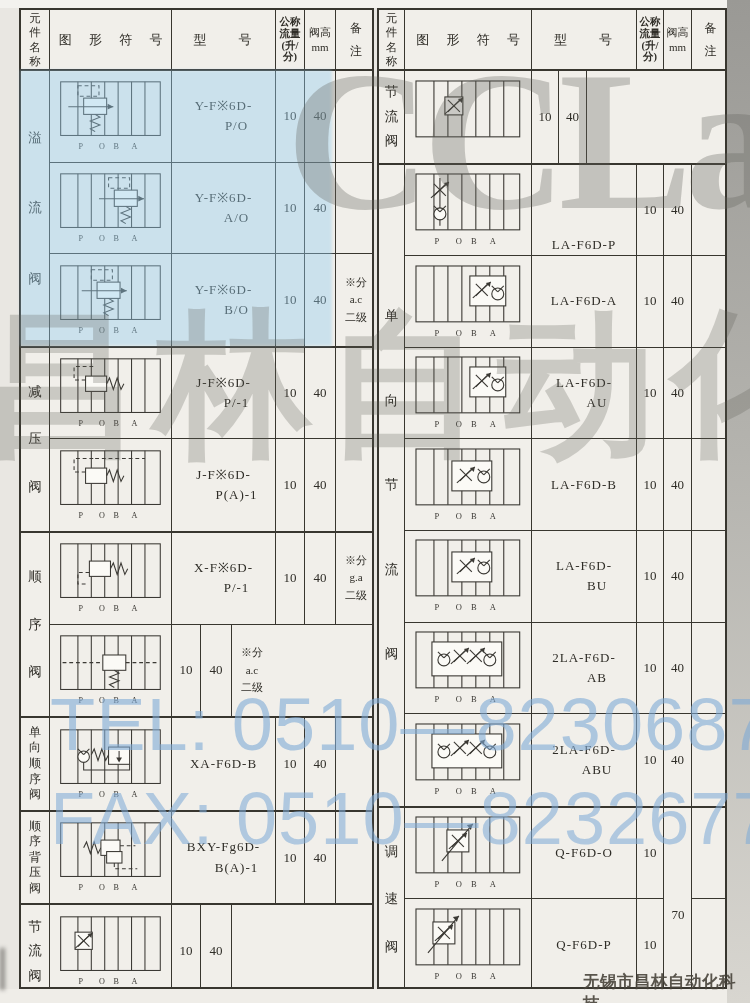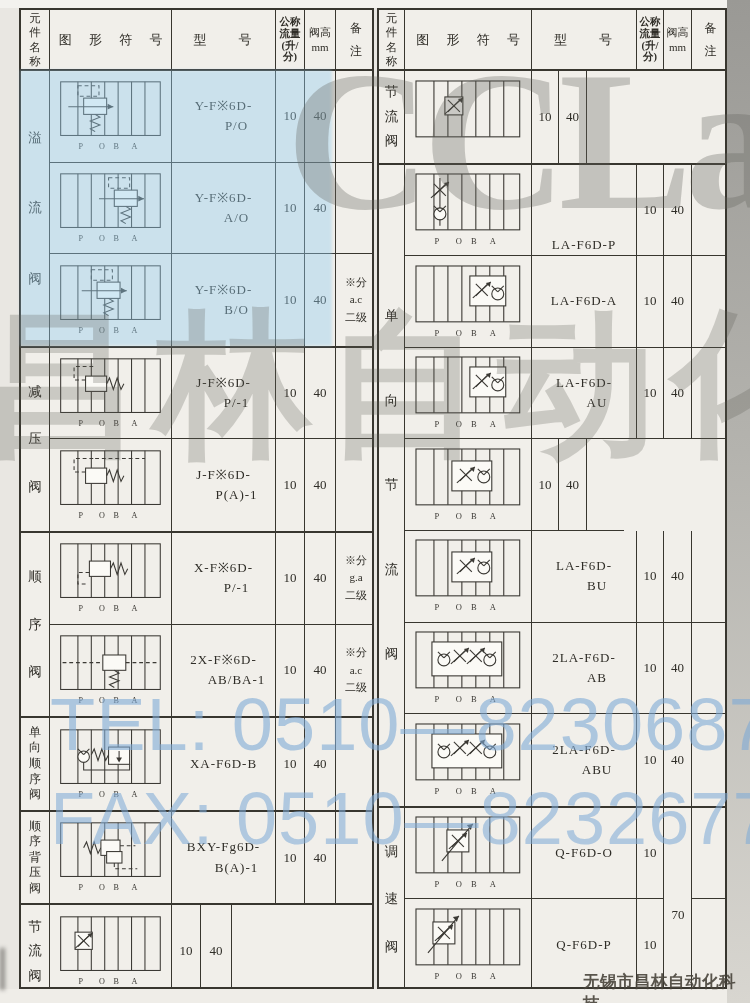--- a/index.html
+++ b/index.html
@@ -294,24 +294,20 @@
                 <rect x="52" y="24" width="24" height="16" stroke="#3b3934" stroke-width="1.1" fill="#fbfaf6"></rect>
                 <polyline points="64,40 69,43 59,47 69,51 59,55 64,58" stroke="#3b3934" stroke-width="1.1" fill="none"></polyline>
                 <line x1="10" y1="32" x2="52" y2="32" stroke="#3b3934" stroke-width="1.1" stroke-dasharray="4 3"></line>
                 <line x1="76" y1="32" x2="110" y2="32" stroke="#3b3934" stroke-width="1.1" stroke-dasharray="4 3"></line>
                 <text x="29" y="74" font-size="8.5" fill="#3b3934" text-anchor="middle" font-family="Liberation Serif,serif">P</text>
                 <text x="51" y="74" font-size="8.5" fill="#3b3934" text-anchor="middle" font-family="Liberation Serif,serif">O</text>
                 <text x="66" y="74" font-size="8.5" fill="#3b3934" text-anchor="middle" font-family="Liberation Serif,serif">B</text>
                 <text x="85" y="74" font-size="8.5" fill="#3b3934" text-anchor="middle" font-family="Liberation Serif,serif">A</text>
               </svg>
             </div>
-            <div class="cell c-model" style="width: 104px;">
-              <span>2X-F※6D-</span>
-              <span class="model-l2">AB/BA-1</span>
-            </div>
             <div class="cell c-flow" style="width: 29px;">10</div>
             <div class="cell c-ht" style="width: 31px;">40</div>
             <div class="cell c-note" style="width: 40px;">
               <span>※分</span>
               <span>a.c</span>
               <span class="u">二级</span>
             </div>
           </div>
         </div>
       </div>
@@ -590,20 +586,23 @@
                 <line x1="49" y1="38" x2="67" y2="22" stroke="#3b3934" stroke-width="1.1"></line>
                 <polygon points="67,22 62,23 66,27" fill="#3b3934"></polygon>
                 <circle cx="76" cy="32" r="6" stroke="#3b3934" stroke-width="1.1" fill="#fbfaf6"></circle>
                 <line x1="70" y1="24" x2="76" y2="30" stroke="#3b3934" stroke-width="1.1"></line>
                 <line x1="82" y1="24" x2="76" y2="30" stroke="#3b3934" stroke-width="1.1"></line>
                 <text x="29" y="74" font-size="8.5" fill="#3b3934" text-anchor="middle" font-family="Liberation Serif,serif">P</text>
                 <text x="51" y="74" font-size="8.5" fill="#3b3934" text-anchor="middle" font-family="Liberation Serif,serif">O</text>
                 <text x="66" y="74" font-size="8.5" fill="#3b3934" text-anchor="middle" font-family="Liberation Serif,serif">B</text>
                 <text x="85" y="74" font-size="8.5" fill="#3b3934" text-anchor="middle" font-family="Liberation Serif,serif">A</text>
               </svg>
+            </div>
+            <div class="cell c-model" style="width: 105px;">
+              <span>LA-F6D-B</span>
             </div>
             <div class="cell c-flow" style="width: 27px;">10</div>
             <div class="cell c-ht" style="width: 28px;">40</div>
             <div class="cell c-note" style="width: 37px;"></div>
           </div>
           <div class="row">
             <div class="cell c-sym" style="width: 127px;">
               <svg viewBox="0 0 120 80" aria-hidden="true">
                 <rect x="8" y="4" width="104" height="56" stroke="#3b3934" stroke-width="1.1" fill="none"></rect>
                 <line x1="26" y1="4" x2="26" y2="60" stroke="#3b3934" stroke-width="1.1"></line>

